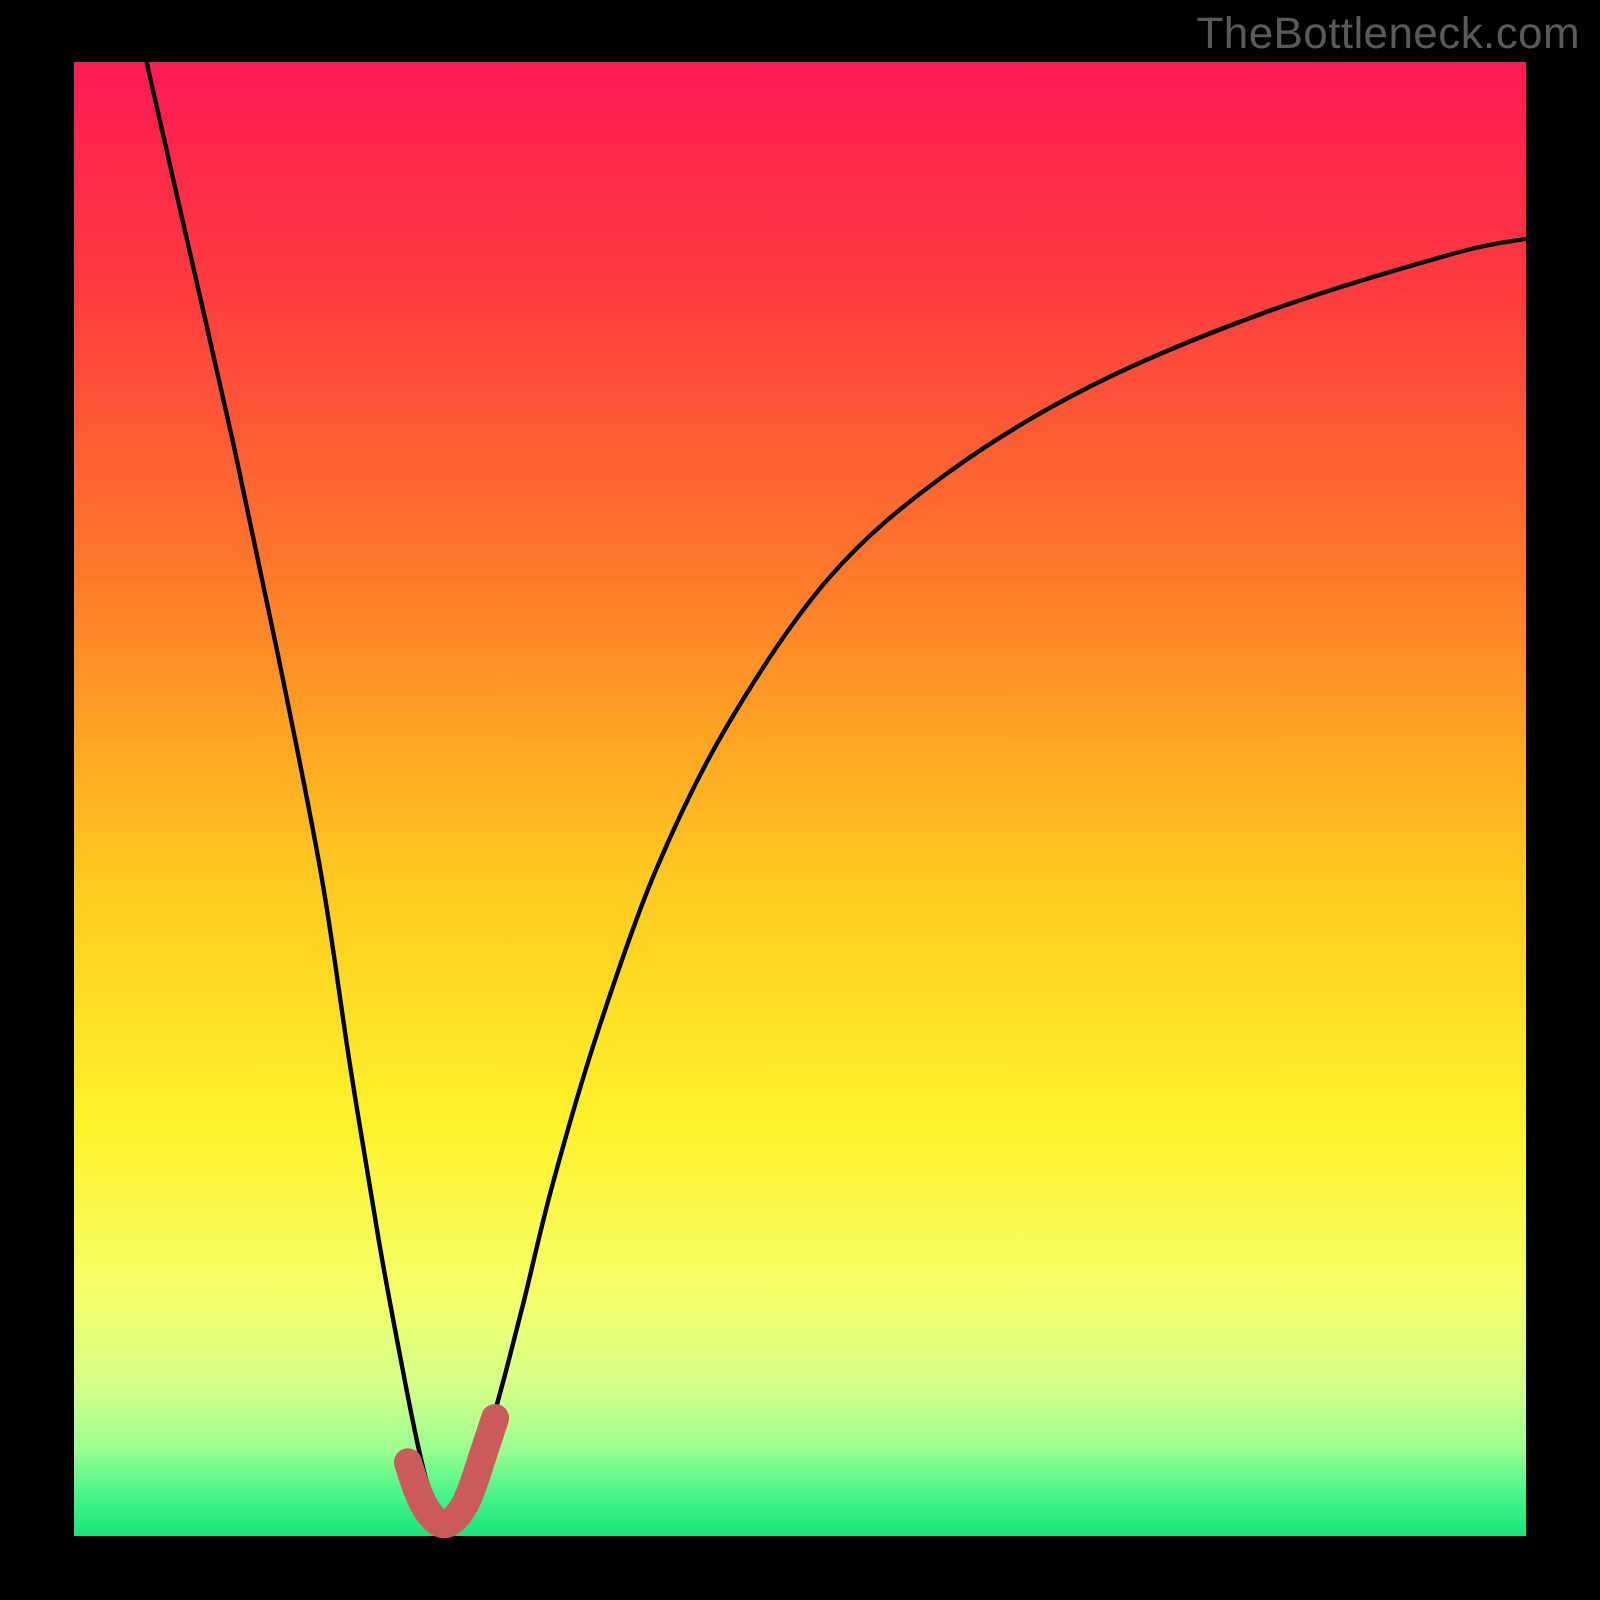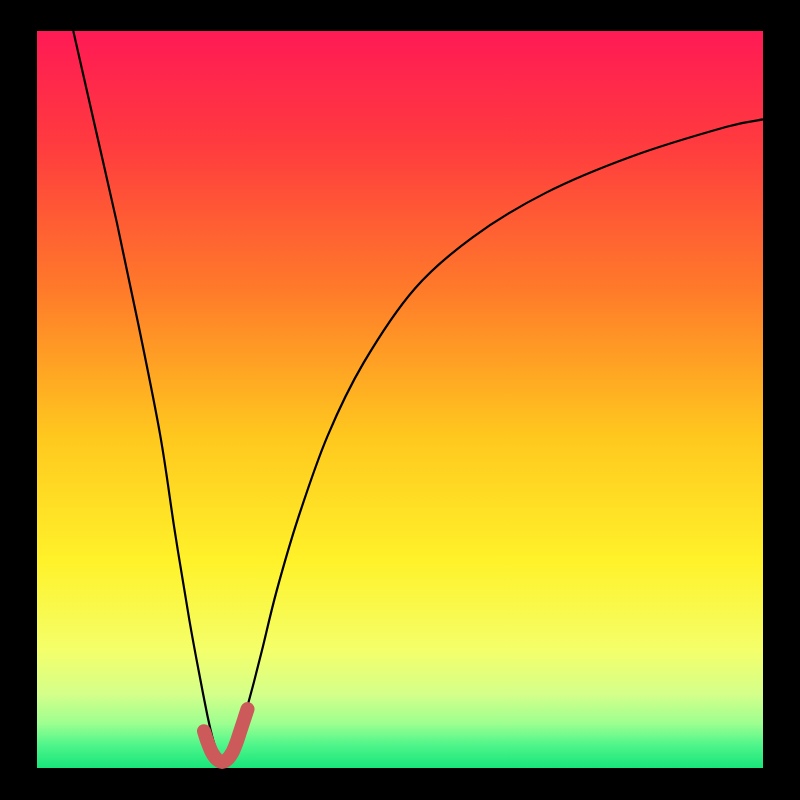--- a/index.html
+++ b/index.html
@@ -31,20 +31,21 @@
   svg {
     position: absolute;
     top: 0;
     left: 0;
   }
 </style>
 </head>
 <body>
 
 <div class="frame">
+  <div class="attribution">TheBottleneck.com</div>
   <svg id="chart-svg" width="800" height="800">
     <defs>
       <linearGradient id="bg-grad" x1="0" y1="0" x2="0" y2="1">
           <stop offset="0%" stop-color="#ff1a55"></stop>
           <stop offset="15%" stop-color="#ff3a3f"></stop>
           <stop offset="35%" stop-color="#ff7a2a"></stop>
           <stop offset="55.00000000000001%" stop-color="#ffc81e"></stop>
           <stop offset="72%" stop-color="#fff22a"></stop>
           <stop offset="84%" stop-color="#f4ff6a"></stop>
           <stop offset="90%" stop-color="#d4ff8a"></stop>

